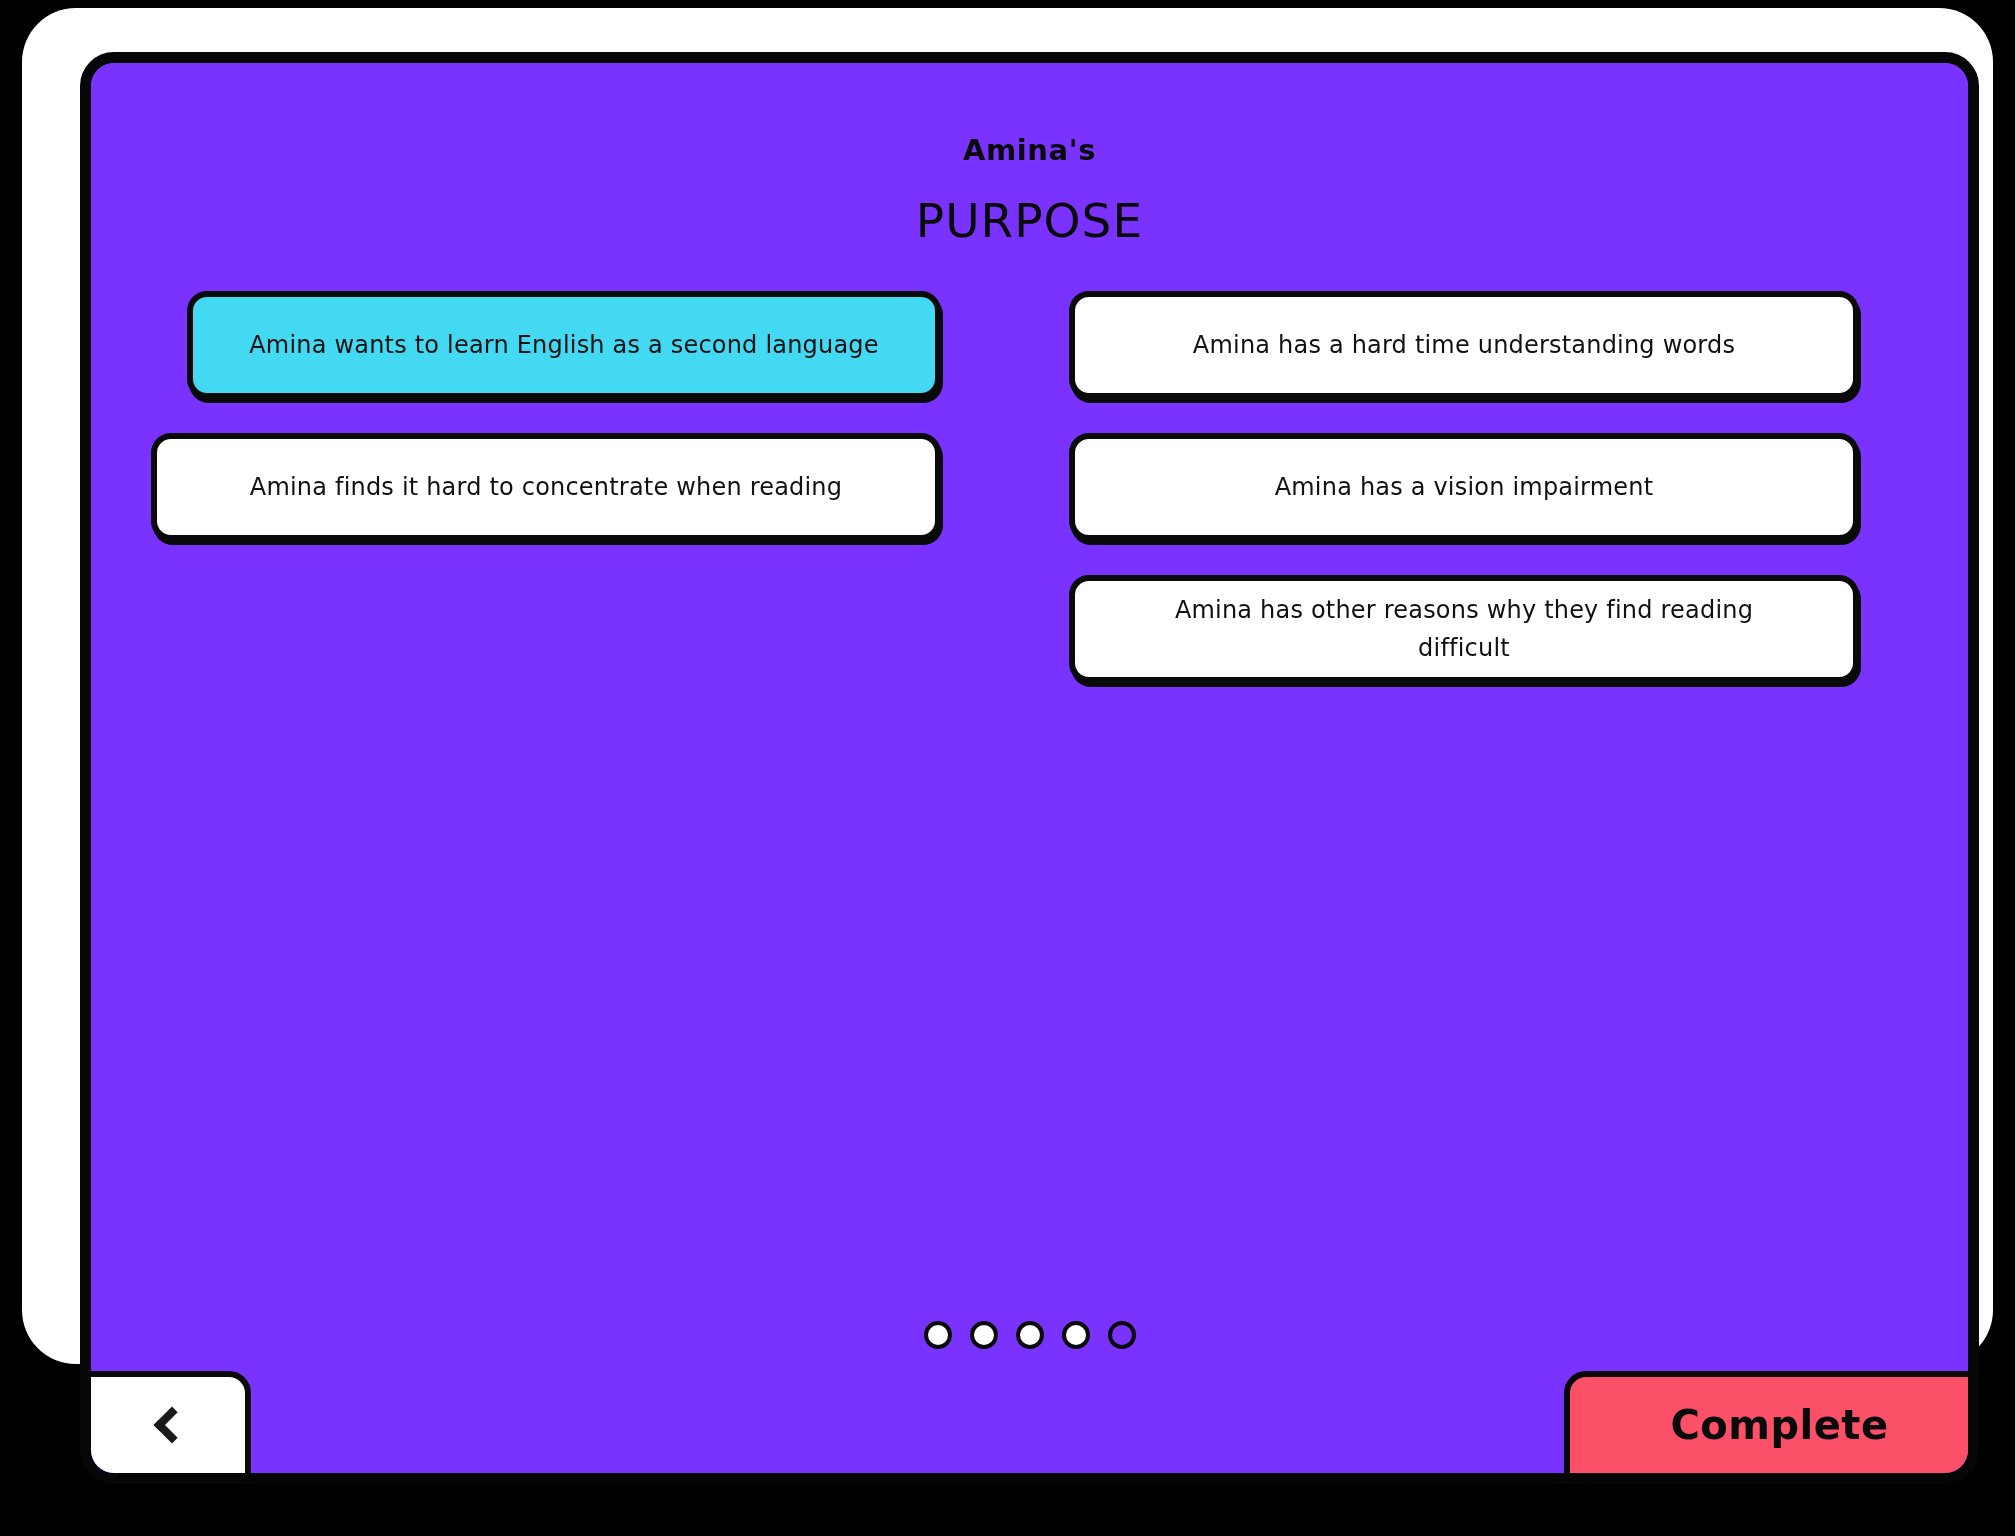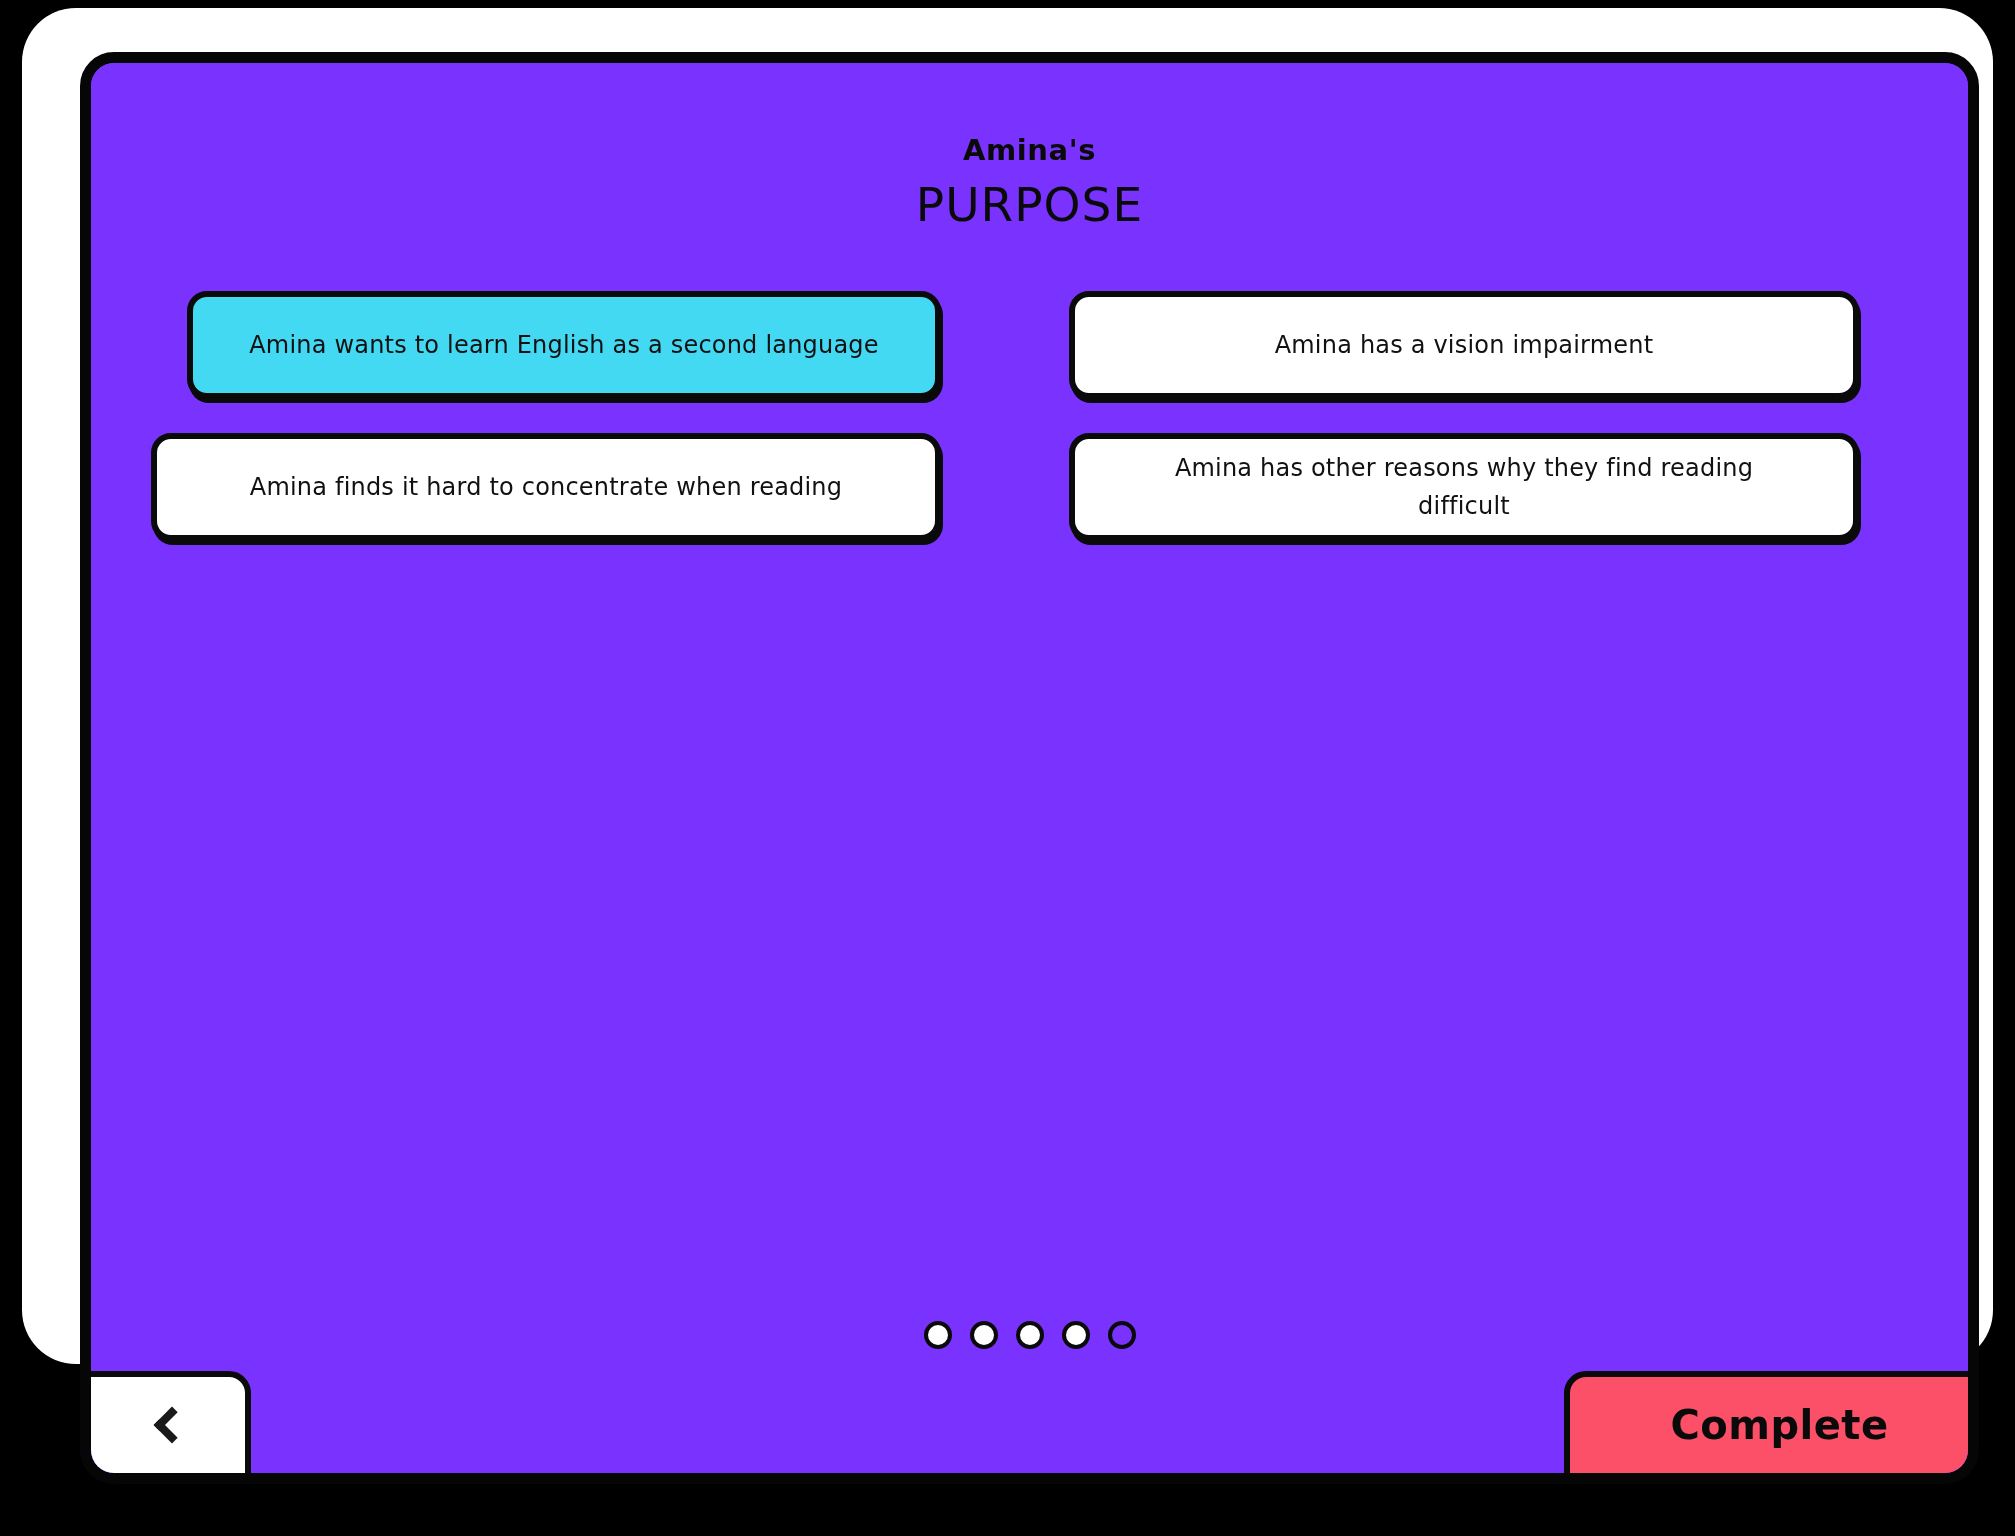--- a/index.html
+++ b/index.html
@@ -56,21 +56,21 @@
     font-family: "DejaVu Sans", sans-serif;
     font-weight: bold;
     font-size: 29px;
     letter-spacing: 0.6px;
     color: #0a0a0a;
     line-height: 1.1;
   }
 
   .heading-main {
     display: block;
-    margin-top: 12px;
+    margin-top: 28px;
     font-family: "DejaVu Sans", sans-serif;
     font-weight: normal;
     font-size: 47px;
     letter-spacing: 1px;
     color: #0a0a0a;
     line-height: 1.1;
   }
 
   
   .options {
@@ -209,20 +209,23 @@
           <div class="option-card selected">
             <span class="label">Amina wants to learn English as a second language</span>
           </div>
           <div class="option-card">
             <span class="label">Amina finds it hard to concentrate when reading</span>
           </div>
         </div>
 
         <div class="col">
           <div class="option-card">
+            <span class="label">Amina has a hard time understanding words</span>
+          </div>
+          <div class="option-card">
             <span class="label">Amina has a vision impairment</span>
           </div>
           <div class="option-card">
             <span class="label">Amina has other reasons why they find reading difficult</span>
           </div>
         </div>
 
       </div>
 
       <div class="pager">

